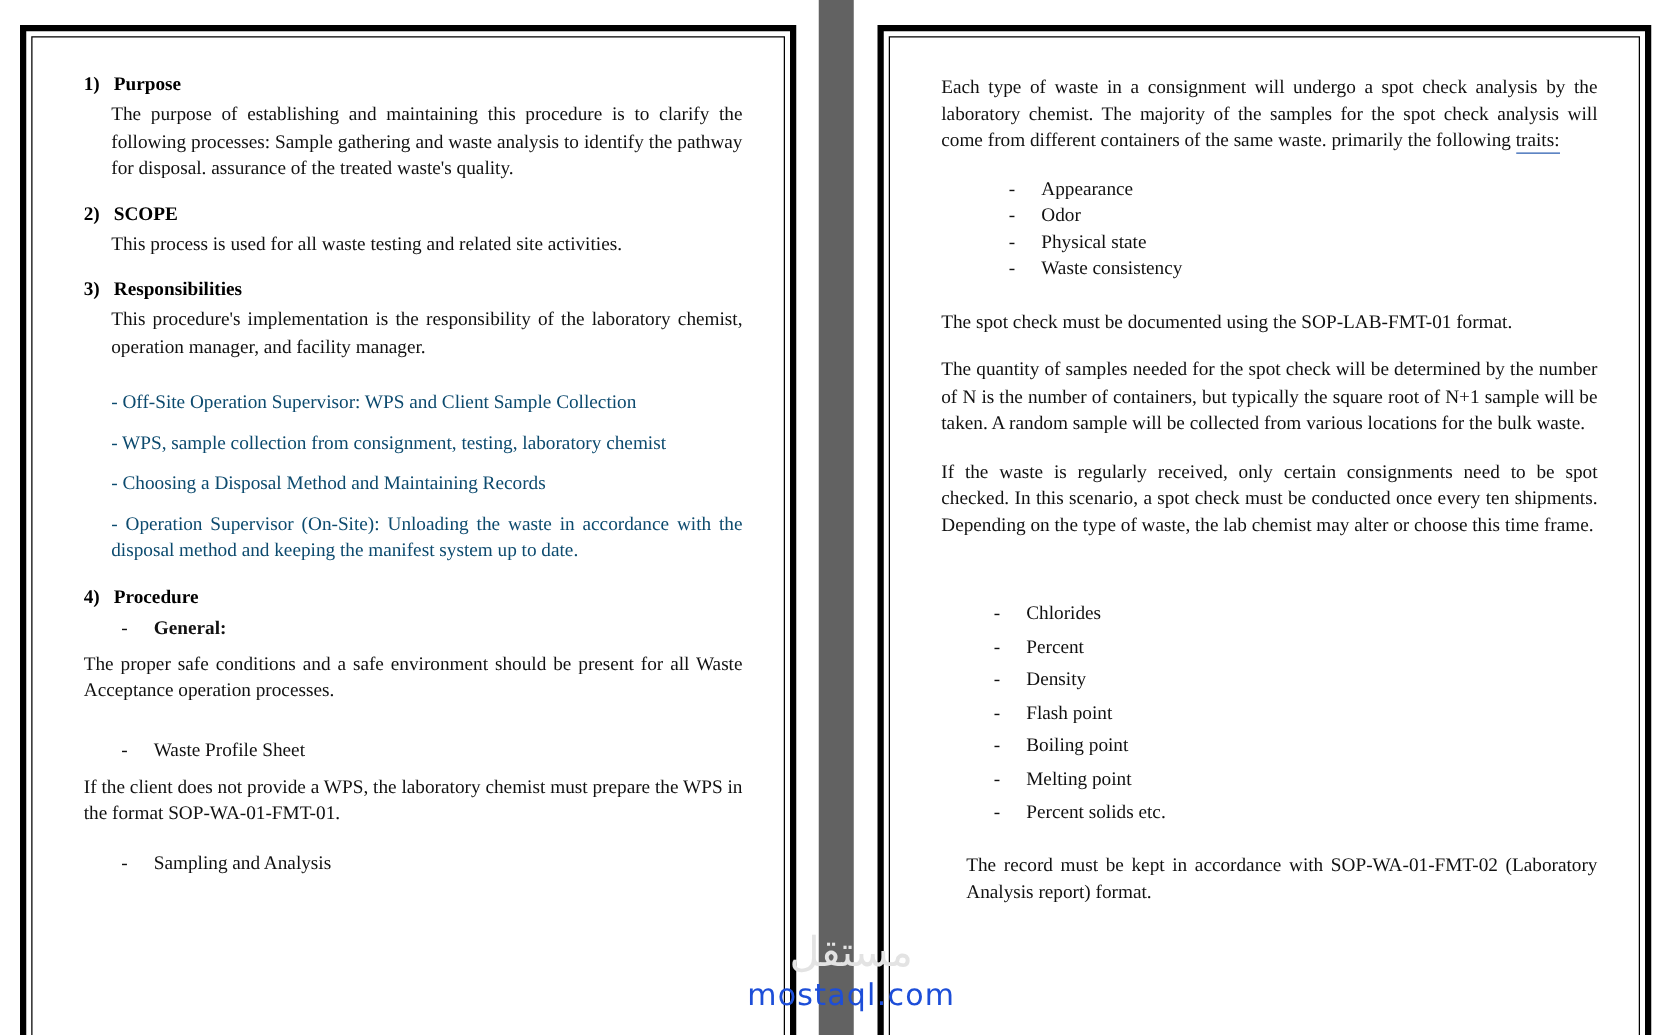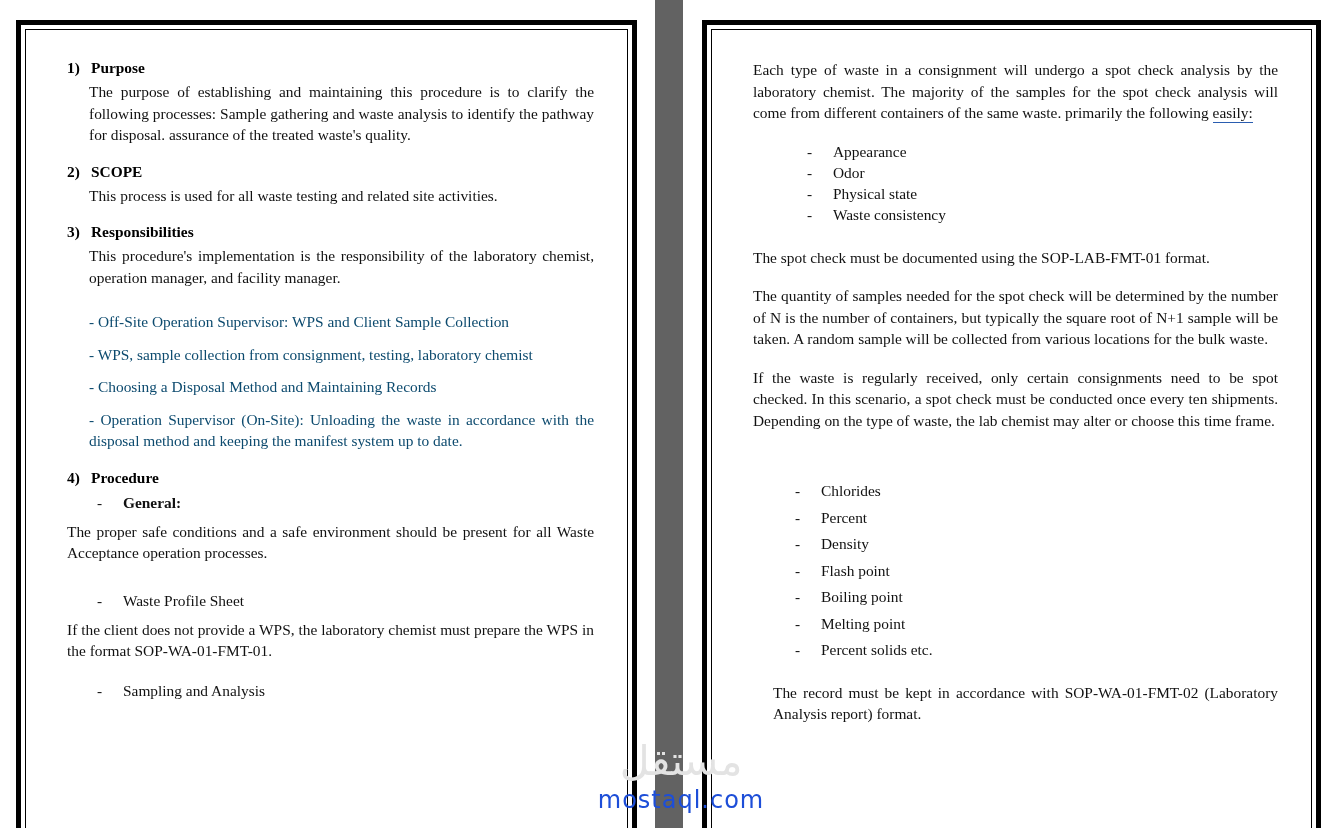--- a/index.html
+++ b/index.html
@@ -137,21 +137,21 @@
     height: 76px;
     display: flex;
     flex-direction: column;
     align-items: center;
     justify-content: center;
     pointer-events: none;
     z-index: 5;
   }
   .watermark-ar {
     font-family: "DejaVu Sans", sans-serif;
-    font-size: 41px;
+    font-size: 33px;
     color: #e3e3e3;
     line-height: 1;
     letter-spacing: 1px;
     direction: rtl;
   }
   .watermark-en {
     font-family: "DejaVu Sans", sans-serif;
     font-size: 24px;
     color: #1d4ed8;
     line-height: 1;
@@ -243,21 +243,21 @@
         </div>
       </div>
 
     </div>
   </div>
 
   <div class="page page-right">
     <div class="page-inner-rule"></div>
     <div class="page-body">
 
-      <p class="para"><span>Each type of waste in a consignment will undergo a spot check analysis by the laboratory chemist. The majority of the samples for the spot check analysis will come from different containers of the same waste. primarily the following </span><span class="spell-underline">easily:</span></p>
+      <p class="para"><span>Each type of waste in a consignment will undergo a spot check analysis by the laboratory chemist. The majority of the samples for the spot check analysis will come from different containers of the same waste. primarily the following </span><span class="spell-underline">traits:</span></p>
 
       <div class="sp-6"></div>
 
       <div class="bullets-tight">
         <div class="bullet-row">
           <span class="bullet-dash">-</span>
           <span class="bullet-text">Appearance</span>
         </div>
         <div class="bullet-row">
           <span class="bullet-dash">-</span>

